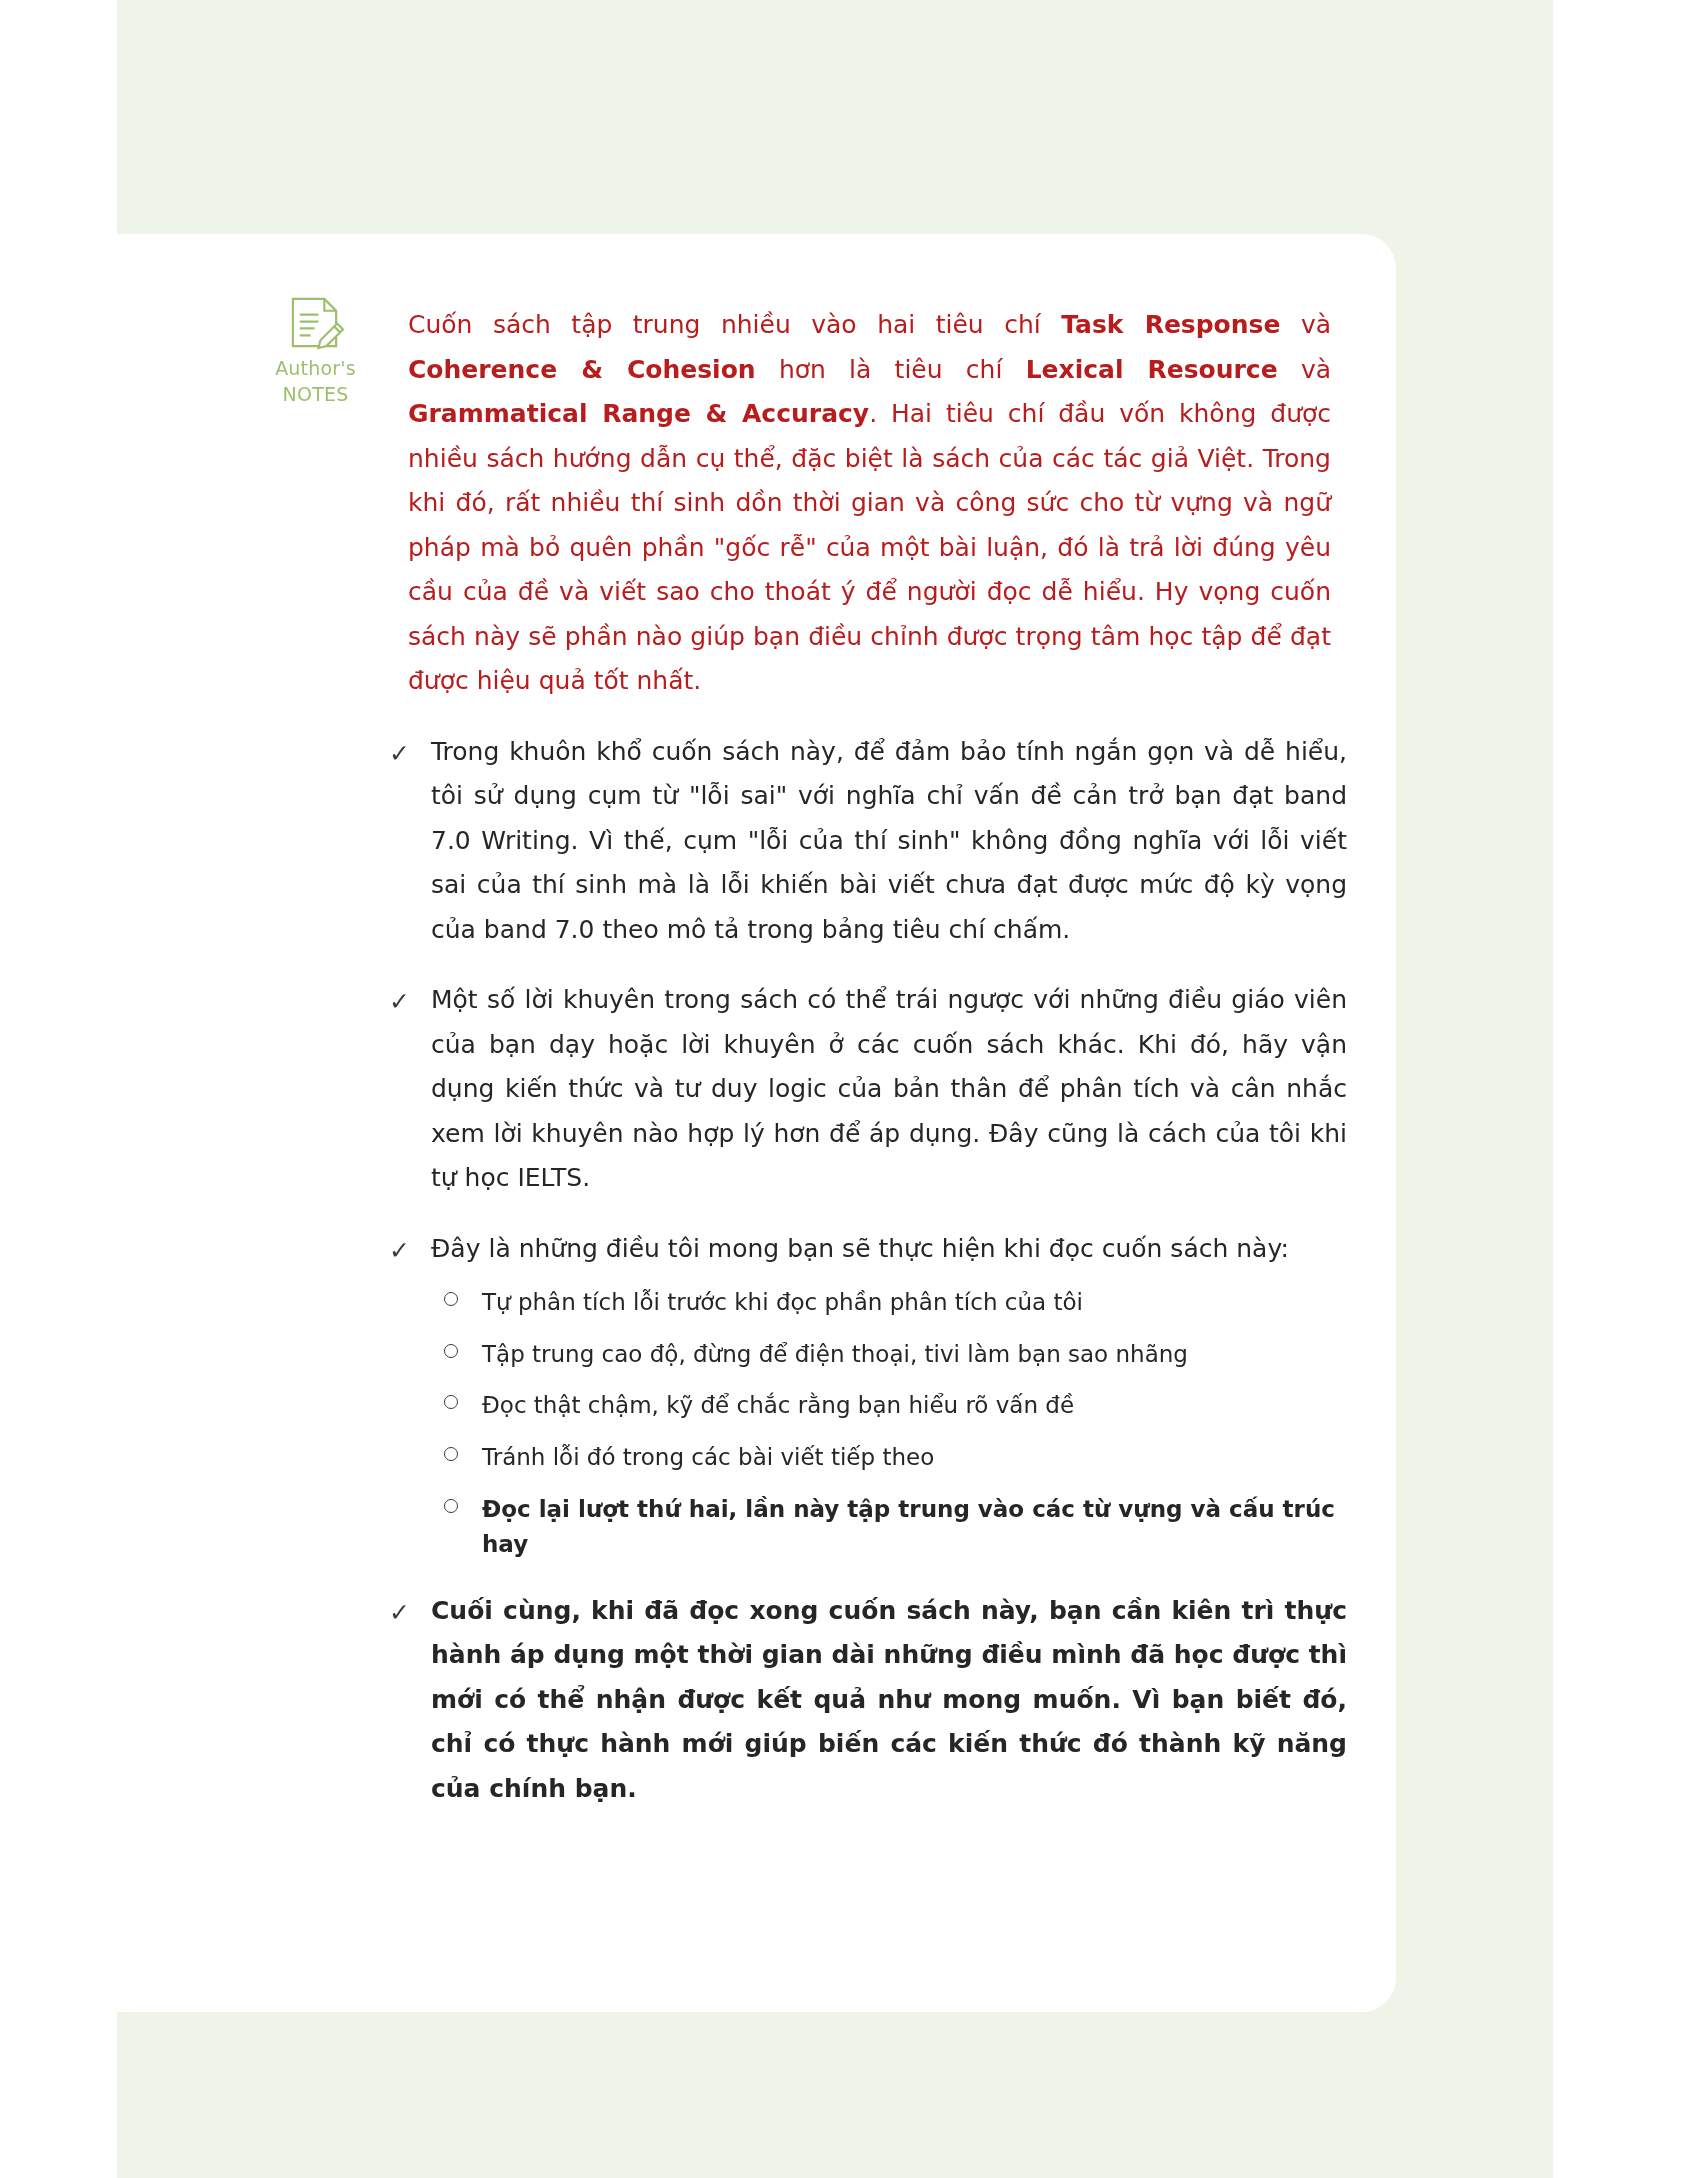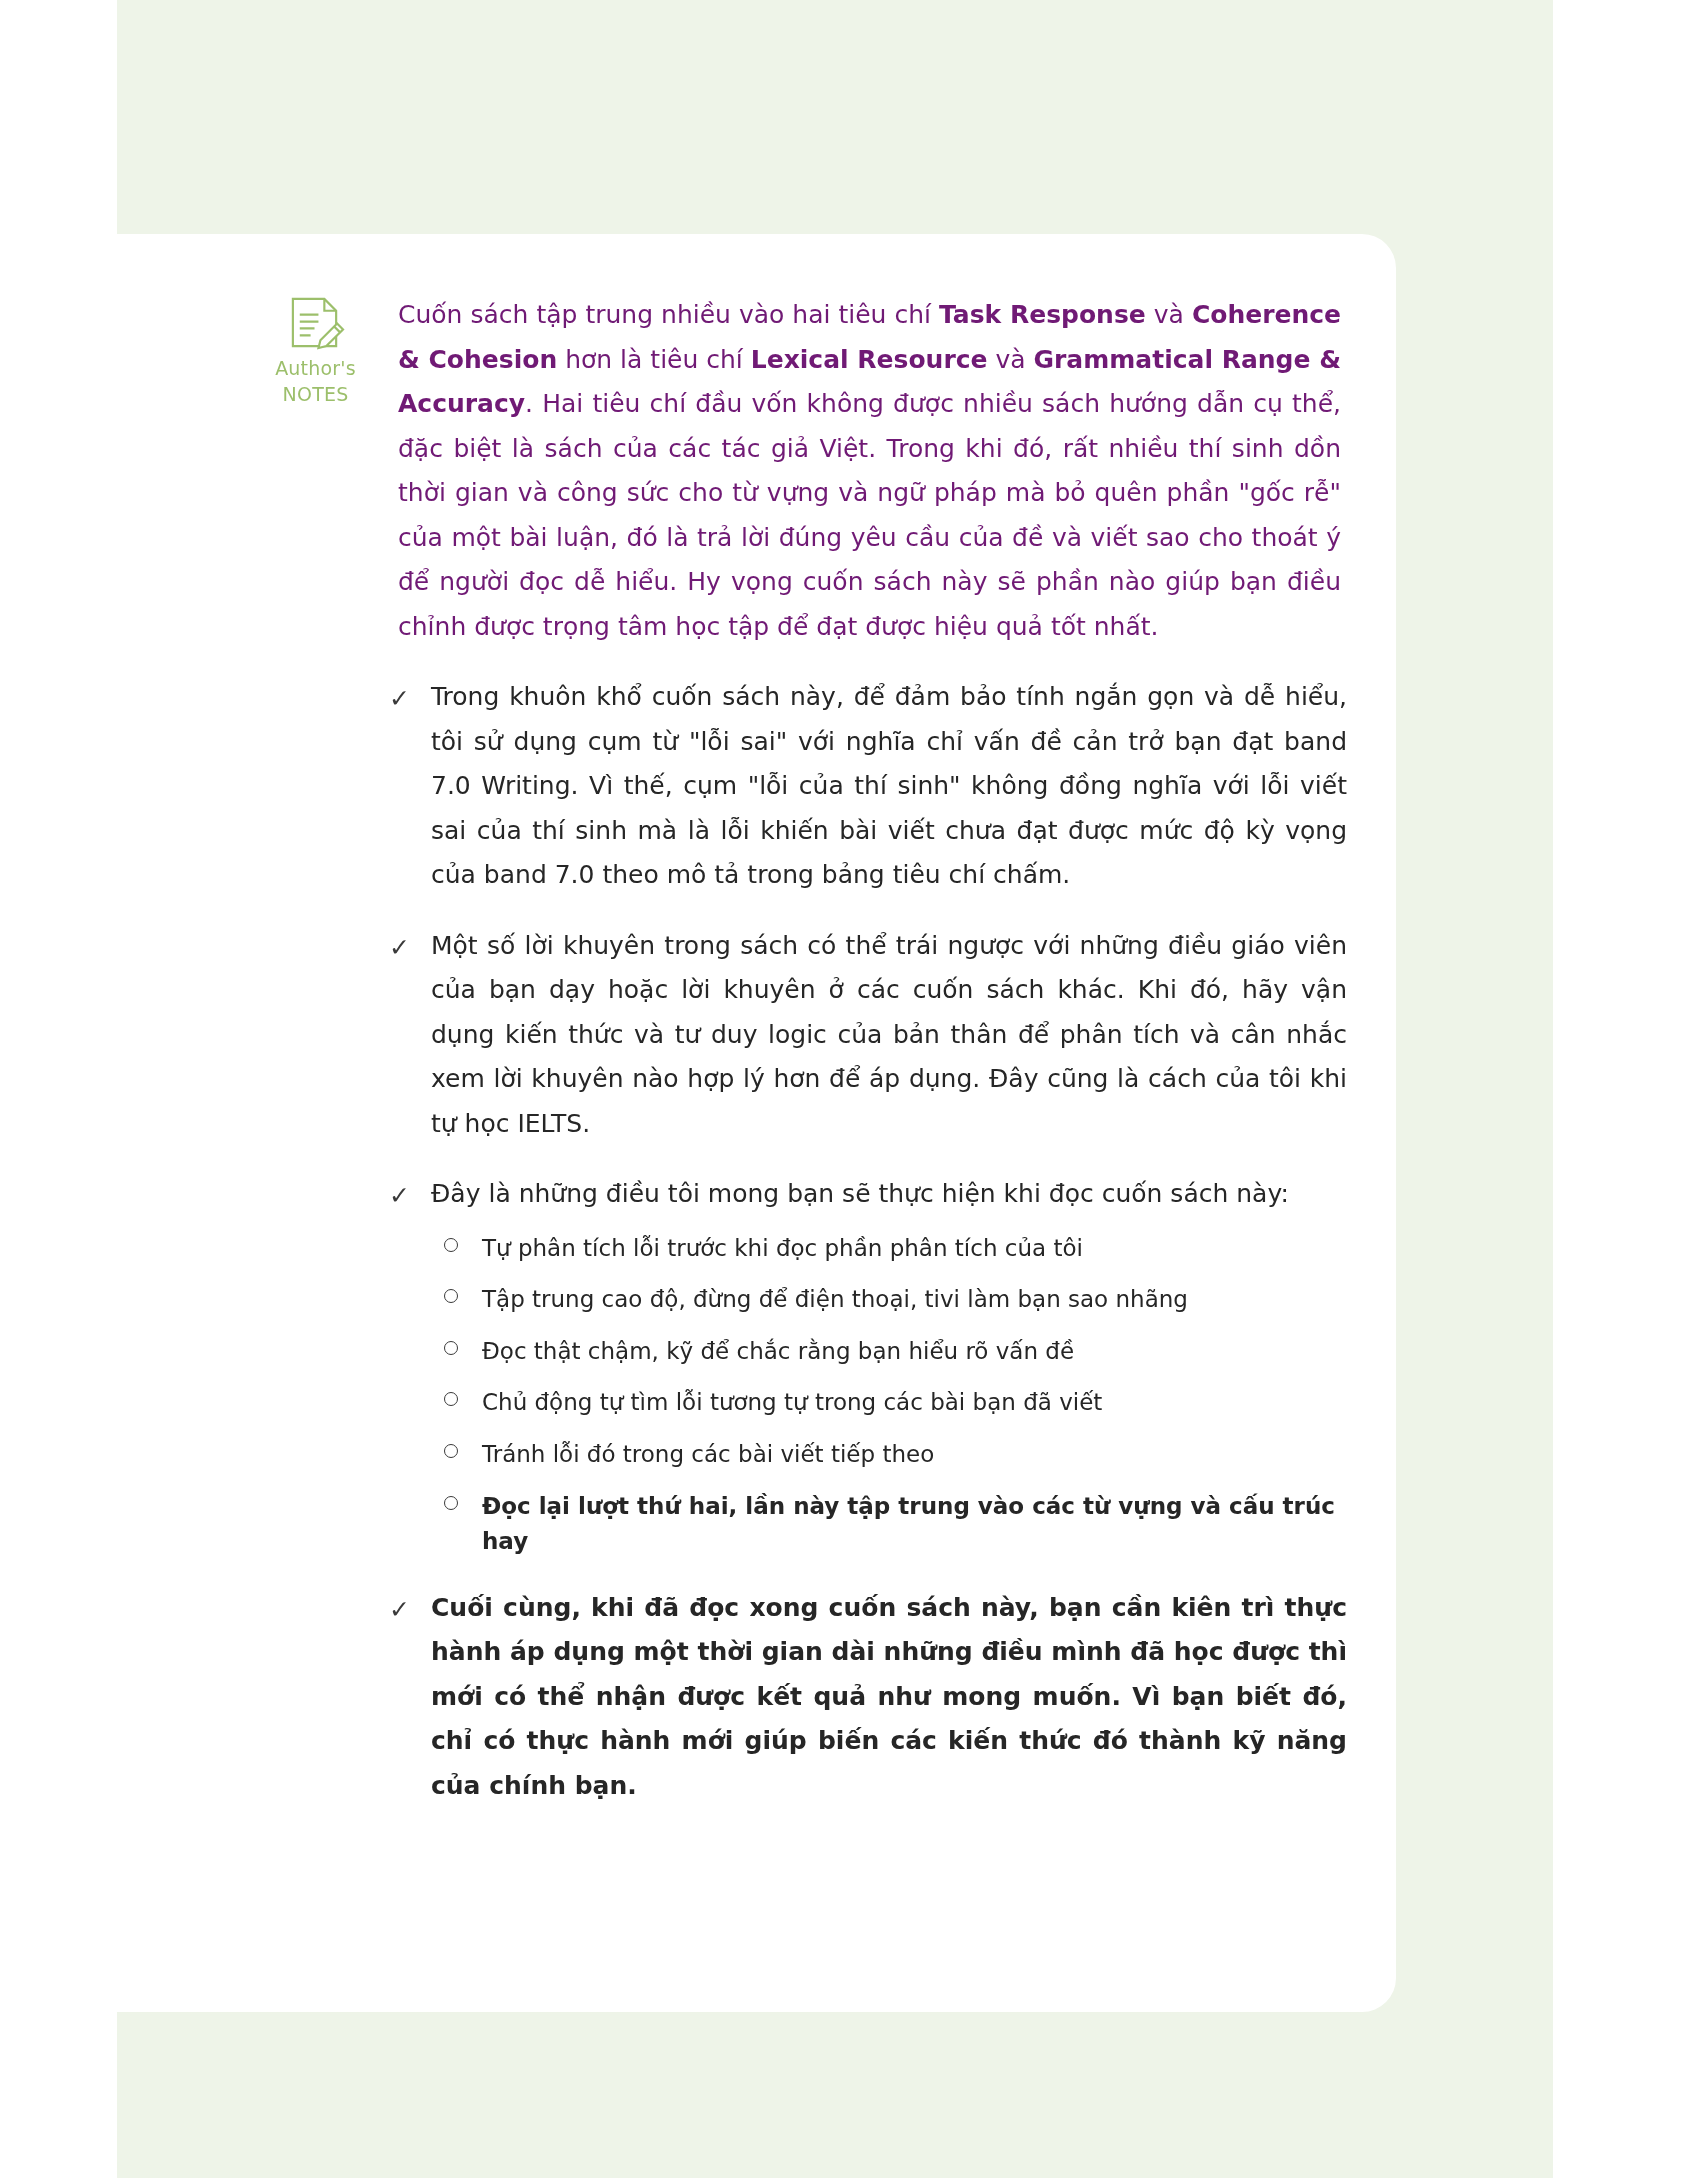--- a/index.html
+++ b/index.html
@@ -65,25 +65,25 @@
   .notes-badge .label {
     display: block;
     font-size: 19px;
     letter-spacing: 0.2px;
     line-height: 1.35;
     color: #9cbf6b;
     font-family: "DejaVu Sans", sans-serif;
   }
 
   .intro-para {
-    margin: 6px;
+    margin: 16px;
     padding-left: 144px;
     font-size: 25px;
     line-height: 1.78;
-    color: #701a75;
+    color: #b91c1c;
     text-align: justify;
     text-justify: inter-word;
   }
   .intro-para b { font-weight: bold; }
 
   ul.check-list {
     list-style: none;
     margin: 26px 0 0 0;
     padding: 0 0 0 183px;
   }
@@ -177,24 +177,20 @@
           <li>
             <span class="circ"></span>
             <span>Tập trung cao độ, đừng để điện thoại, tivi làm bạn sao nhãng</span>
           </li>
           <li>
             <span class="circ"></span>
             <span>Đọc thật chậm, kỹ để chắc rằng bạn hiểu rõ vấn đề</span>
           </li>
           <li>
             <span class="circ"></span>
-            <span>Chủ động tự tìm lỗi tương tự trong các bài bạn đã viết</span>
-          </li>
-          <li>
-            <span class="circ"></span>
             <span>Tránh lỗi đó trong các bài viết tiếp theo</span>
           </li>
           <li class="nm">
             <span class="circ"></span>
             <span>Đọc lại lượt thứ hai, lần này tập trung vào các từ vựng và cấu trúc hay</span>
           </li>
         </ul>
       </li>
       <li class="nm">
         <span class="tick">✓</span>

